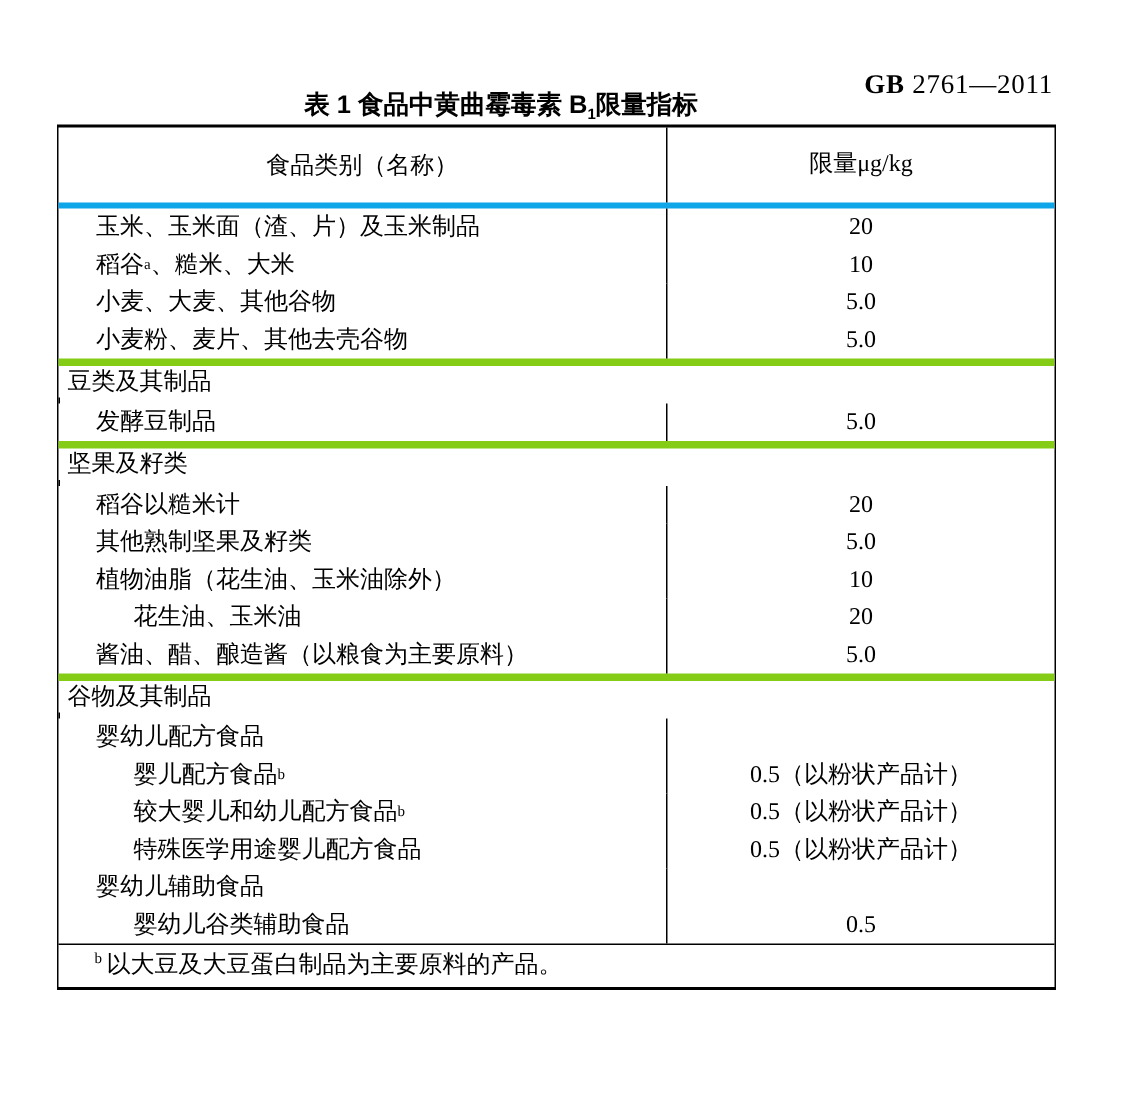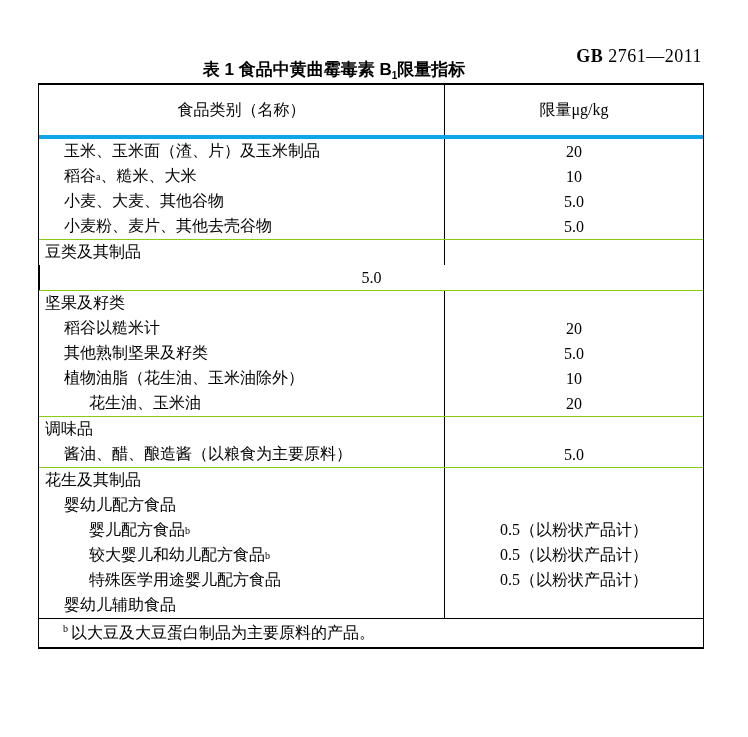--- a/index.html
+++ b/index.html
@@ -33,21 +33,21 @@
   .thead .c1{
     width:405px;display:flex;align-items:center;justify-content:center;
   }
   .thead .c2{
     flex:1;border-left:1px solid #000;
     display:flex;flex-direction:row;align-items:center;justify-content:center;
     line-height:22px;
   }
 
   .trow{display:flex;min-height:25px;}
-  .trow.sep{border-top:1px solid #84cc16;}
+  .trow.sep{border-top:5px solid #84cc16;flex-direction:column;}
   .trow .c1{
     width:405px;display:flex;align-items:center;
     box-sizing:border-box;
   }
   .trow .c1.lvl0{padding-left:6px;}
   .trow .c1.lvl1{padding-left:25px;}
   .trow .c1.lvl2{padding-left:50px;}
   .trow .c2{
     flex:1;border-left:1px solid #000;
     display:flex;align-items:center;justify-content:center;
@@ -96,20 +96,21 @@
         </div>
         <div class="trow">
           <div class="c1 lvl1">小麦粉、麦片、其他去壳谷物</div>
           <div class="c2">5.0</div>
         </div>
         <div class="trow sep">
           <div class="c1 lvl0">豆类及其制品</div>
           <div class="c2"></div>
         </div>
         <div class="trow">
+          <div class="c1 lvl1">发酵豆制品</div>
           <div class="c2">5.0</div>
         </div>
         <div class="trow sep">
           <div class="c1 lvl0">坚果及籽类</div>
           <div class="c2"></div>
         </div>
         <div class="trow">
           <div class="c1 lvl1">稻谷以糙米计</div>
           <div class="c2">20</div>
         </div>
@@ -118,30 +119,26 @@
           <div class="c2">5.0</div>
         </div>
         <div class="trow">
           <div class="c1 lvl1">植物油脂（花生油、玉米油除外）</div>
           <div class="c2">10</div>
         </div>
         <div class="trow">
           <div class="c1 lvl2">花生油、玉米油</div>
           <div class="c2">20</div>
         </div>
-        <div class="trow sep">
-          <div class="c1 lvl0">调味品</div>
-          <div class="c2"></div>
-        </div>
         <div class="trow">
           <div class="c1 lvl1">酱油、醋、酿造酱（以粮食为主要原料）</div>
           <div class="c2">5.0</div>
         </div>
         <div class="trow sep">
-          <div class="c1 lvl0">花生及其制品</div>
+          <div class="c1 lvl0">谷物及其制品</div>
           <div class="c2"></div>
         </div>
         <div class="trow">
           <div class="c1 lvl1">婴幼儿配方食品</div>
           <div class="c2"></div>
         </div>
         <div class="trow">
           <div class="c1 lvl2">婴儿配方食品<sup>b</sup></div>
           <div class="c2">0.5（以粉状产品计）</div>
         </div>
@@ -150,20 +147,24 @@
           <div class="c2">0.5（以粉状产品计）</div>
         </div>
         <div class="trow">
           <div class="c1 lvl2">特殊医学用途婴儿配方食品</div>
           <div class="c2">0.5（以粉状产品计）</div>
         </div>
         <div class="trow">
           <div class="c1 lvl1">婴幼儿辅助食品</div>
           <div class="c2"></div>
         </div>
+        <div class="trow">
+          <div class="c1 lvl2">婴幼儿谷类辅助食品</div>
+          <div class="c2">0.5</div>
+        </div>
       </div>
 
     <div id="footnotes" class="footnotes">
         <div class="fn"><sup>b</sup>以大豆及大豆蛋白制品为主要原料的产品。</div>
       </div>
 
   </div>
 </div>
 
 </body></html>

